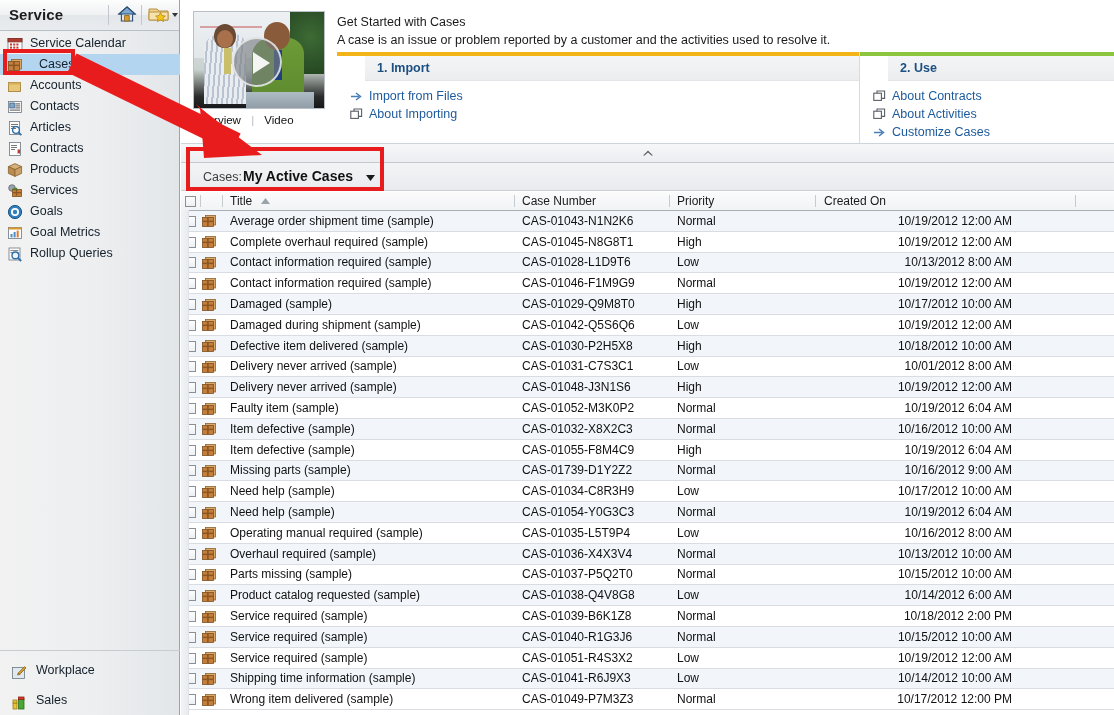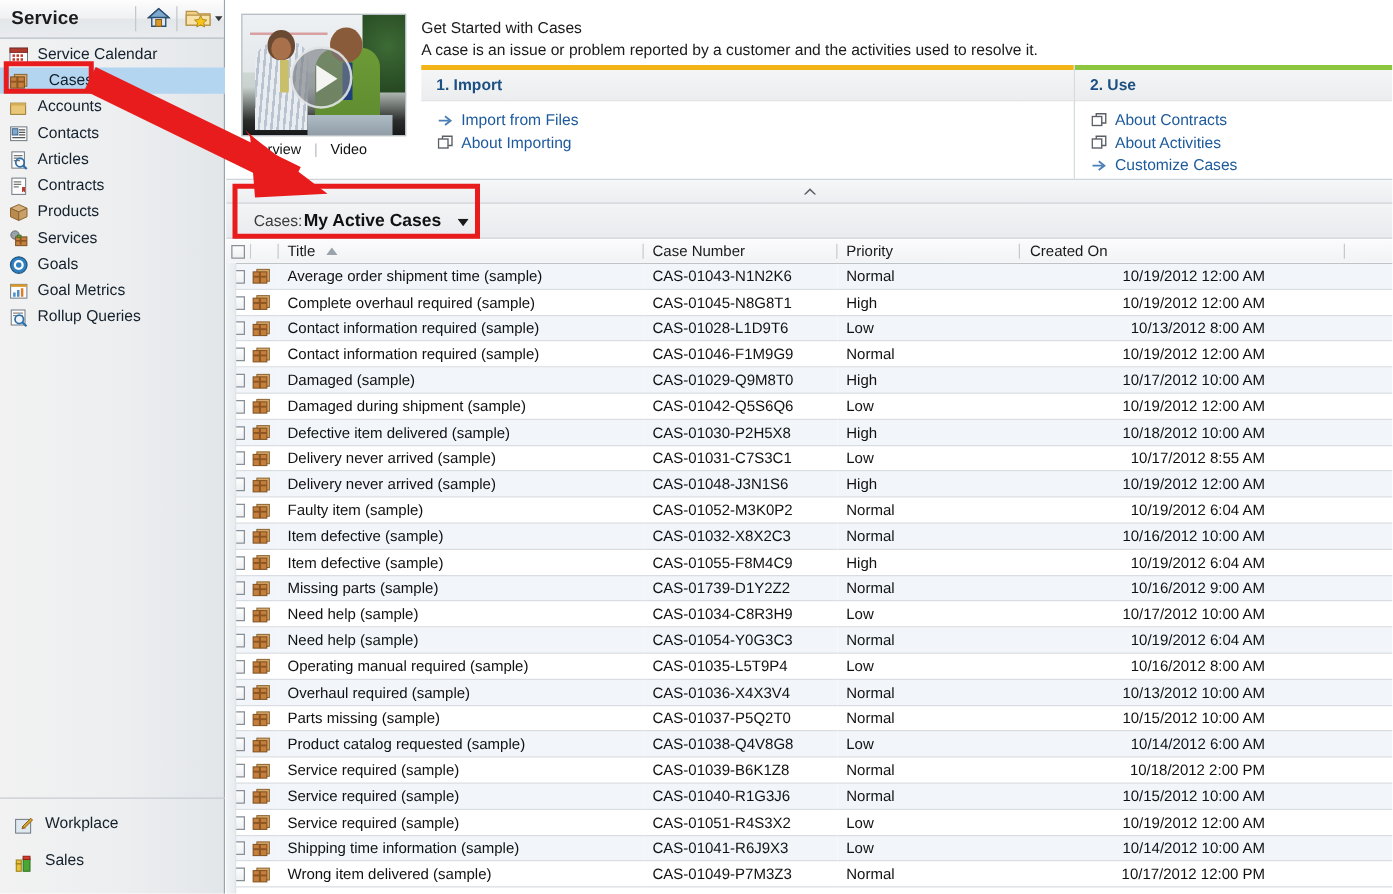--- a/index.html
+++ b/index.html
@@ -40,21 +40,21 @@
   .nav-list { position: absolute; top: 33px; left: 0; width: 180px; }
   .nav-item {
     position: relative; height: 21px; line-height: 21px;
     padding-left: 30px; font-size: 12.5px; color: #14202b;
     cursor: pointer; white-space: nowrap;
   }
   .nav-item.selected { background: #b4d5f0; padding-left: 39px; }
   .nav-icon {
     position: absolute; left: 7px; top: 3px; width: 16px; height: 16px;
   }
-  .nav-bottom { position: absolute; left: 0; bottom: 12px; width: 180px; }
+  .nav-bottom { position: absolute; left: 0; bottom: 0; width: 180px; }
   .nav-bottom-sep { height:1px; background:#c8ccd1; margin: 0 0 4px 0; }
   .nav-big {
     position: relative; height: 30px; line-height: 30px;
     padding-left: 36px; font-size: 12.5px; color: #14202b; cursor: pointer;
   }
   .nav-big .nav-icon { left: 11px; top: 7px; }
 
   
   #content {
     position: absolute; left: 181px; top: 0; width: 933px; height: 715px;
@@ -117,20 +117,21 @@
 
   .step-col { position: absolute; top: 48px; }
   #step1 { left: 156px; width: 522px; }
   #step2 { left: 679px; width: 254px; }
   .step-bar { height: 4px; }
   .step-head {
     height: 25px; line-height: 25px; padding-left: 12px;
     font-size: 12.5px; font-weight: bold; color: #1c4f82;
     background: linear-gradient(to bottom,#f4f5f6 0%,#ebedef 100%);
     border-bottom: 1px solid #e2e4e7;
+    margin-left: 28px;
   }
   .step-links { padding: 6px 0 0 12px; }
   .step-link {
     position: relative; height: 18px; line-height: 18px;
     padding-left: 20px; font-size: 12.5px; color: #1d5a9c; cursor: pointer;
   }
   .lnk-ico { position: absolute; left: 1px; top: 3px; width: 13px; height: 13px; }
   .step-div { position:absolute; left:678px; top:48px; width:1px; height:92px; background:#d8dbde; }
 
   
@@ -548,21 +549,21 @@
               <td class="c-chk"><span class="gchk"></span></td>
               <td class="c-ico"><span class="case-ico"><svg viewBox="0 0 16 16" width="16" height="16">
                     <rect x="4.5" y="2.5" width="10" height="9.5" fill="#d9a86a" stroke="#8a6330" stroke-width=".8"></rect>
                     <rect x="1.5" y="4.5" width="11" height="9" fill="#c47f3d" stroke="#7d4f1e" stroke-width=".8"></rect>
                     <rect x="1.5" y="7.6" width="11" height="1.5" fill="#8c5522"></rect>
                     <rect x="6.1" y="4.5" width="1.6" height="9" fill="#8c5522"></rect>
                   </svg></span></td>
               <td class="c-title">Delivery never arrived (sample)</td>
               <td class="c-num">CAS-01031-C7S3C1</td>
               <td class="c-pri">Low</td>
-              <td class="c-date">10/17/2012 8:55 AM</td>
+              <td class="c-date">10/01/2012 8:00 AM</td>
               <td class="c-tail"></td>
             </tr>
             <tr>
               <td class="c-chk"><span class="gchk"></span></td>
               <td class="c-ico"><span class="case-ico"><svg viewBox="0 0 16 16" width="16" height="16">
                     <rect x="4.5" y="2.5" width="10" height="9.5" fill="#d9a86a" stroke="#8a6330" stroke-width=".8"></rect>
                     <rect x="1.5" y="4.5" width="11" height="9" fill="#c47f3d" stroke="#7d4f1e" stroke-width=".8"></rect>
                     <rect x="1.5" y="7.6" width="11" height="1.5" fill="#8c5522"></rect>
                     <rect x="6.1" y="4.5" width="1.6" height="9" fill="#8c5522"></rect>
                   </svg></span></td>

